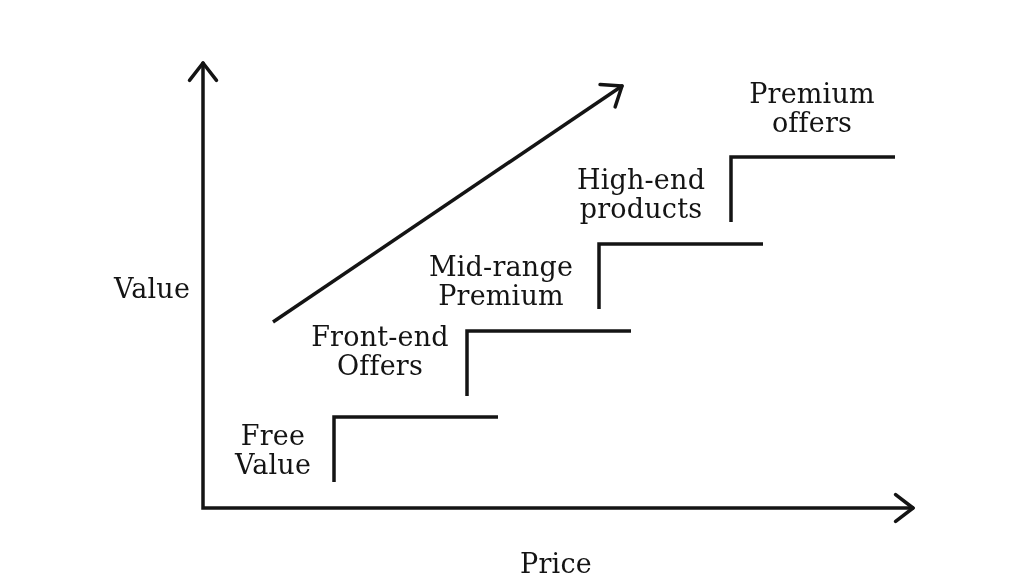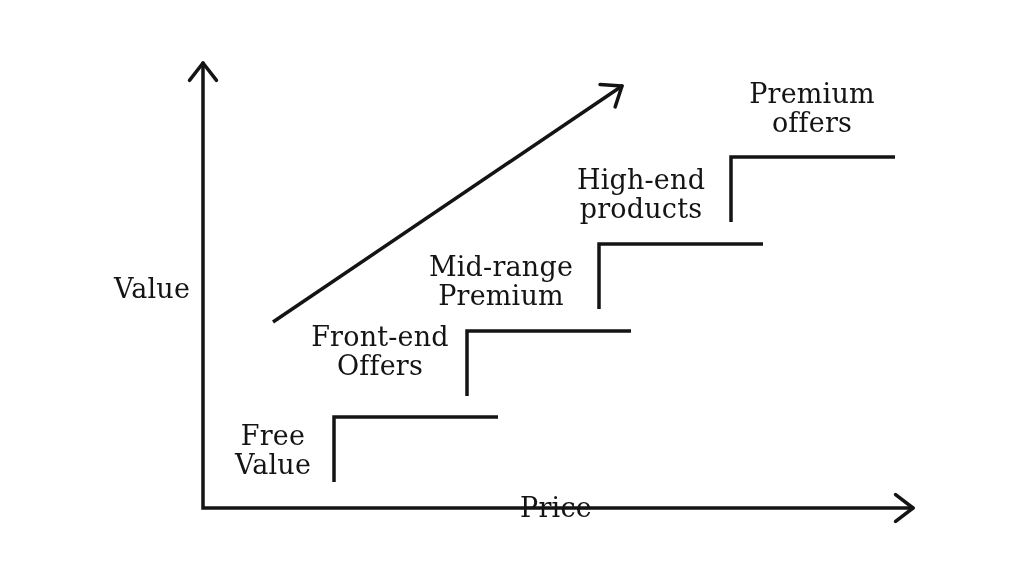--- a/index.html
+++ b/index.html
@@ -37,21 +37,21 @@
       <line x1="622" y1="86" x2="615.1587211407473" y2="106.9092540175383" stroke="#141414" stroke-width="3.5" stroke-linecap="round"></line>
       <line x1="622" y1="86" x2="600.0470524302273" y2="84.56191342443879" stroke="#141414" stroke-width="3.5" stroke-linecap="round"></line>
       <path d="M 498 417 L 334 417 L 334 482" fill="none" stroke="#141414" stroke-width="3.5" stroke-linejoin="miter"></path>
       <path d="M 631 331 L 467 331 L 467 396" fill="none" stroke="#141414" stroke-width="3.5" stroke-linejoin="miter"></path>
       <path d="M 763 244 L 599 244 L 599 309" fill="none" stroke="#141414" stroke-width="3.5" stroke-linejoin="miter"></path>
       <path d="M 895 157 L 731 157 L 731 222" fill="none" stroke="#141414" stroke-width="3.5" stroke-linejoin="miter"></path>
     </svg>
 
   <div class="lbl" style="left:152px; top:288px;text-align:right;">Value</div>
 
-  <div class="lbl" style="left:556px; top:507px;">Price</div>
+  <div class="lbl" style="left:556px; top:563px;">Price</div>
 
   <div class="lbl" style="left:273px; top:450px;">Free
 Value</div>
 
   <div class="lbl" style="left:380px; top:351px;">Front-end
 Offers</div>
 
   <div class="lbl" style="left:501px; top:281px;">Mid-range
 Premium</div>
 

